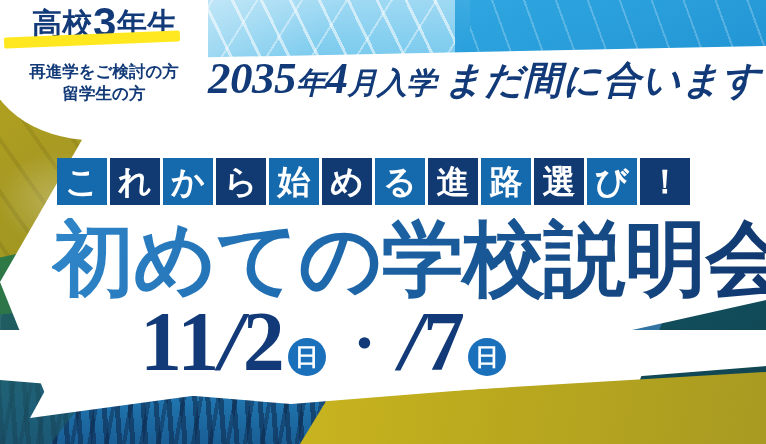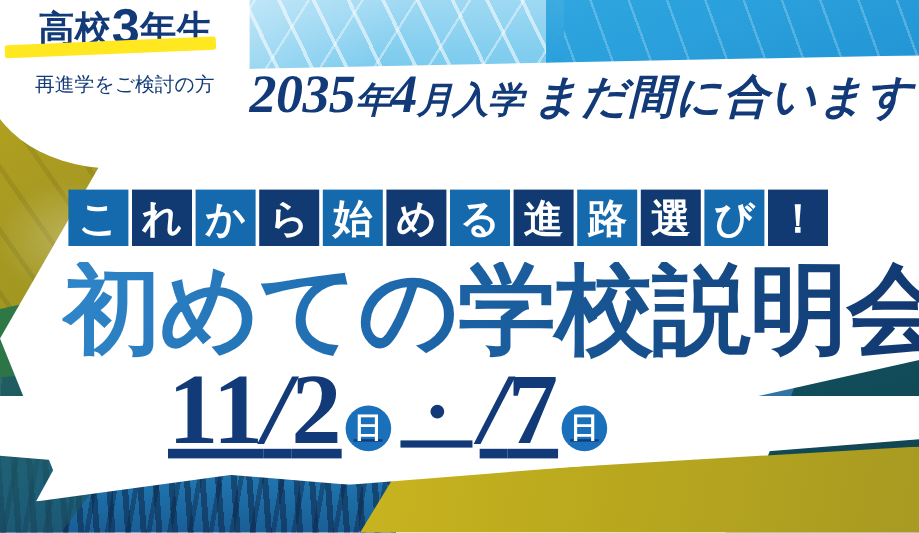--- a/index.html
+++ b/index.html
@@ -171,21 +171,21 @@
   .badge-underline{
     position:absolute;left:18px;top:54px;width:176px;height:11px;
     background:#ffe81f;
     transform:rotate(-2.4deg);
     border-radius:2px;
   }
   .badge-sub{
     position:relative;
     margin-top:16px;
     color:#123a78;
-    font-weight:normal;
+    font-weight:bold;
     font-size:16.5px;
     line-height:1.35;
     margin-left:14px;
     white-space:nowrap;
   }
 
   
   .line-2026{
     position:absolute;left:208px;top:56px;
     color:#123a78;
@@ -234,21 +234,20 @@
   
   .dates{
     position:absolute;left:140px;top:300px;
     display:flex;align-items:flex-end;
     color:#123a78;
     font-family:"Liberation Serif","DejaVu Serif",serif;
     font-weight:bold;
     font-size:84px;
     line-height:1;
     white-space:nowrap;
-    text-decoration:underline;
   }
   .dates .slash{font-style:italic;}
   .daybadge{
     display:inline-flex;align-items:center;justify-content:center;
     width:38px;height:38px;border-radius:50%;
     background:#1a70ba;color:#ffffff;
     font-family:"Liberation Sans","DejaVu Sans",sans-serif;
     font-weight:bold;font-size:24px;line-height:1;
     margin:0 2px 8px 3px;
   }
@@ -283,20 +282,21 @@
   <div class="white-band-bottom"></div>
 
   <div class="badge">
     <div class="badge-inner">
       <div class="badge-line1">
         <span>高校</span><span class="big">3</span><span>年生</span>
       </div>
       <div class="badge-underline"></div>
       <div class="badge-sub">
         <div>再進学をご検討の方</div>
+        <div>留学生の方</div>
       </div>
     </div>
   </div>
 
   <div class="line-2026">
     <span>2035</span><span class="yr">年</span><span>4</span><span class="mdl">月</span><span class="mdl">入学</span><span class="tail">まだ間に合います！</span>
   </div>
 
   <div class="tiles">
     <div class="tile light">こ</div>

